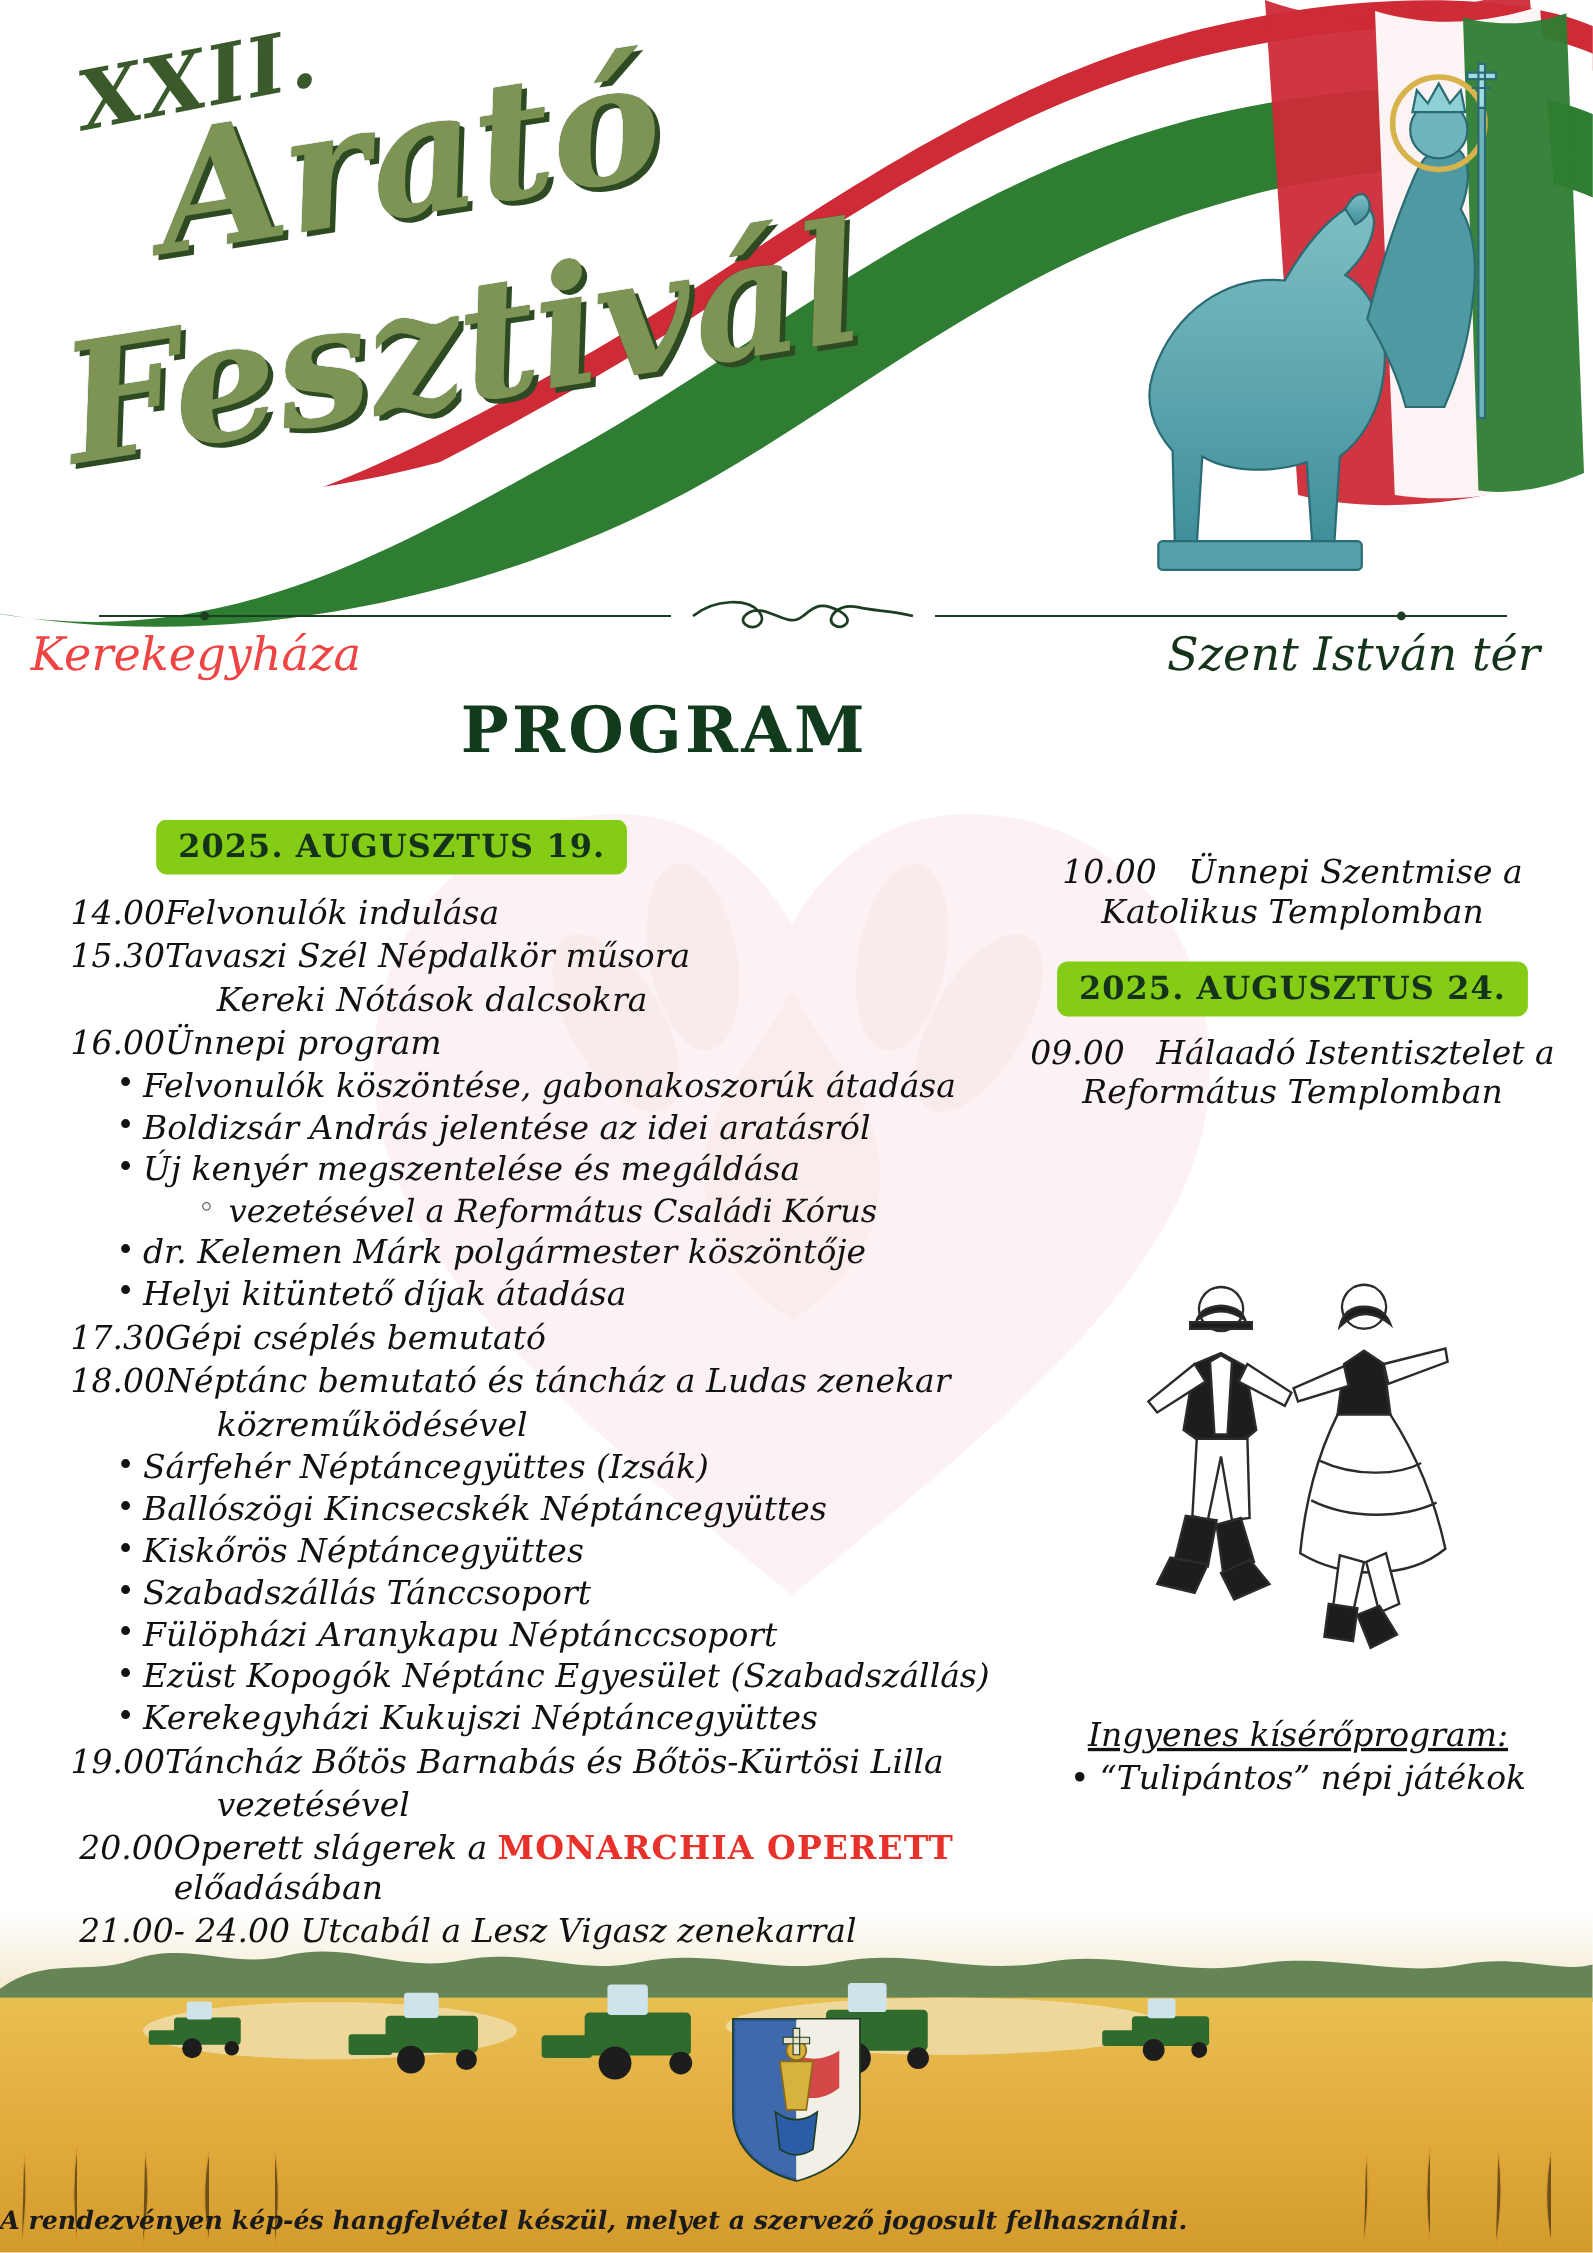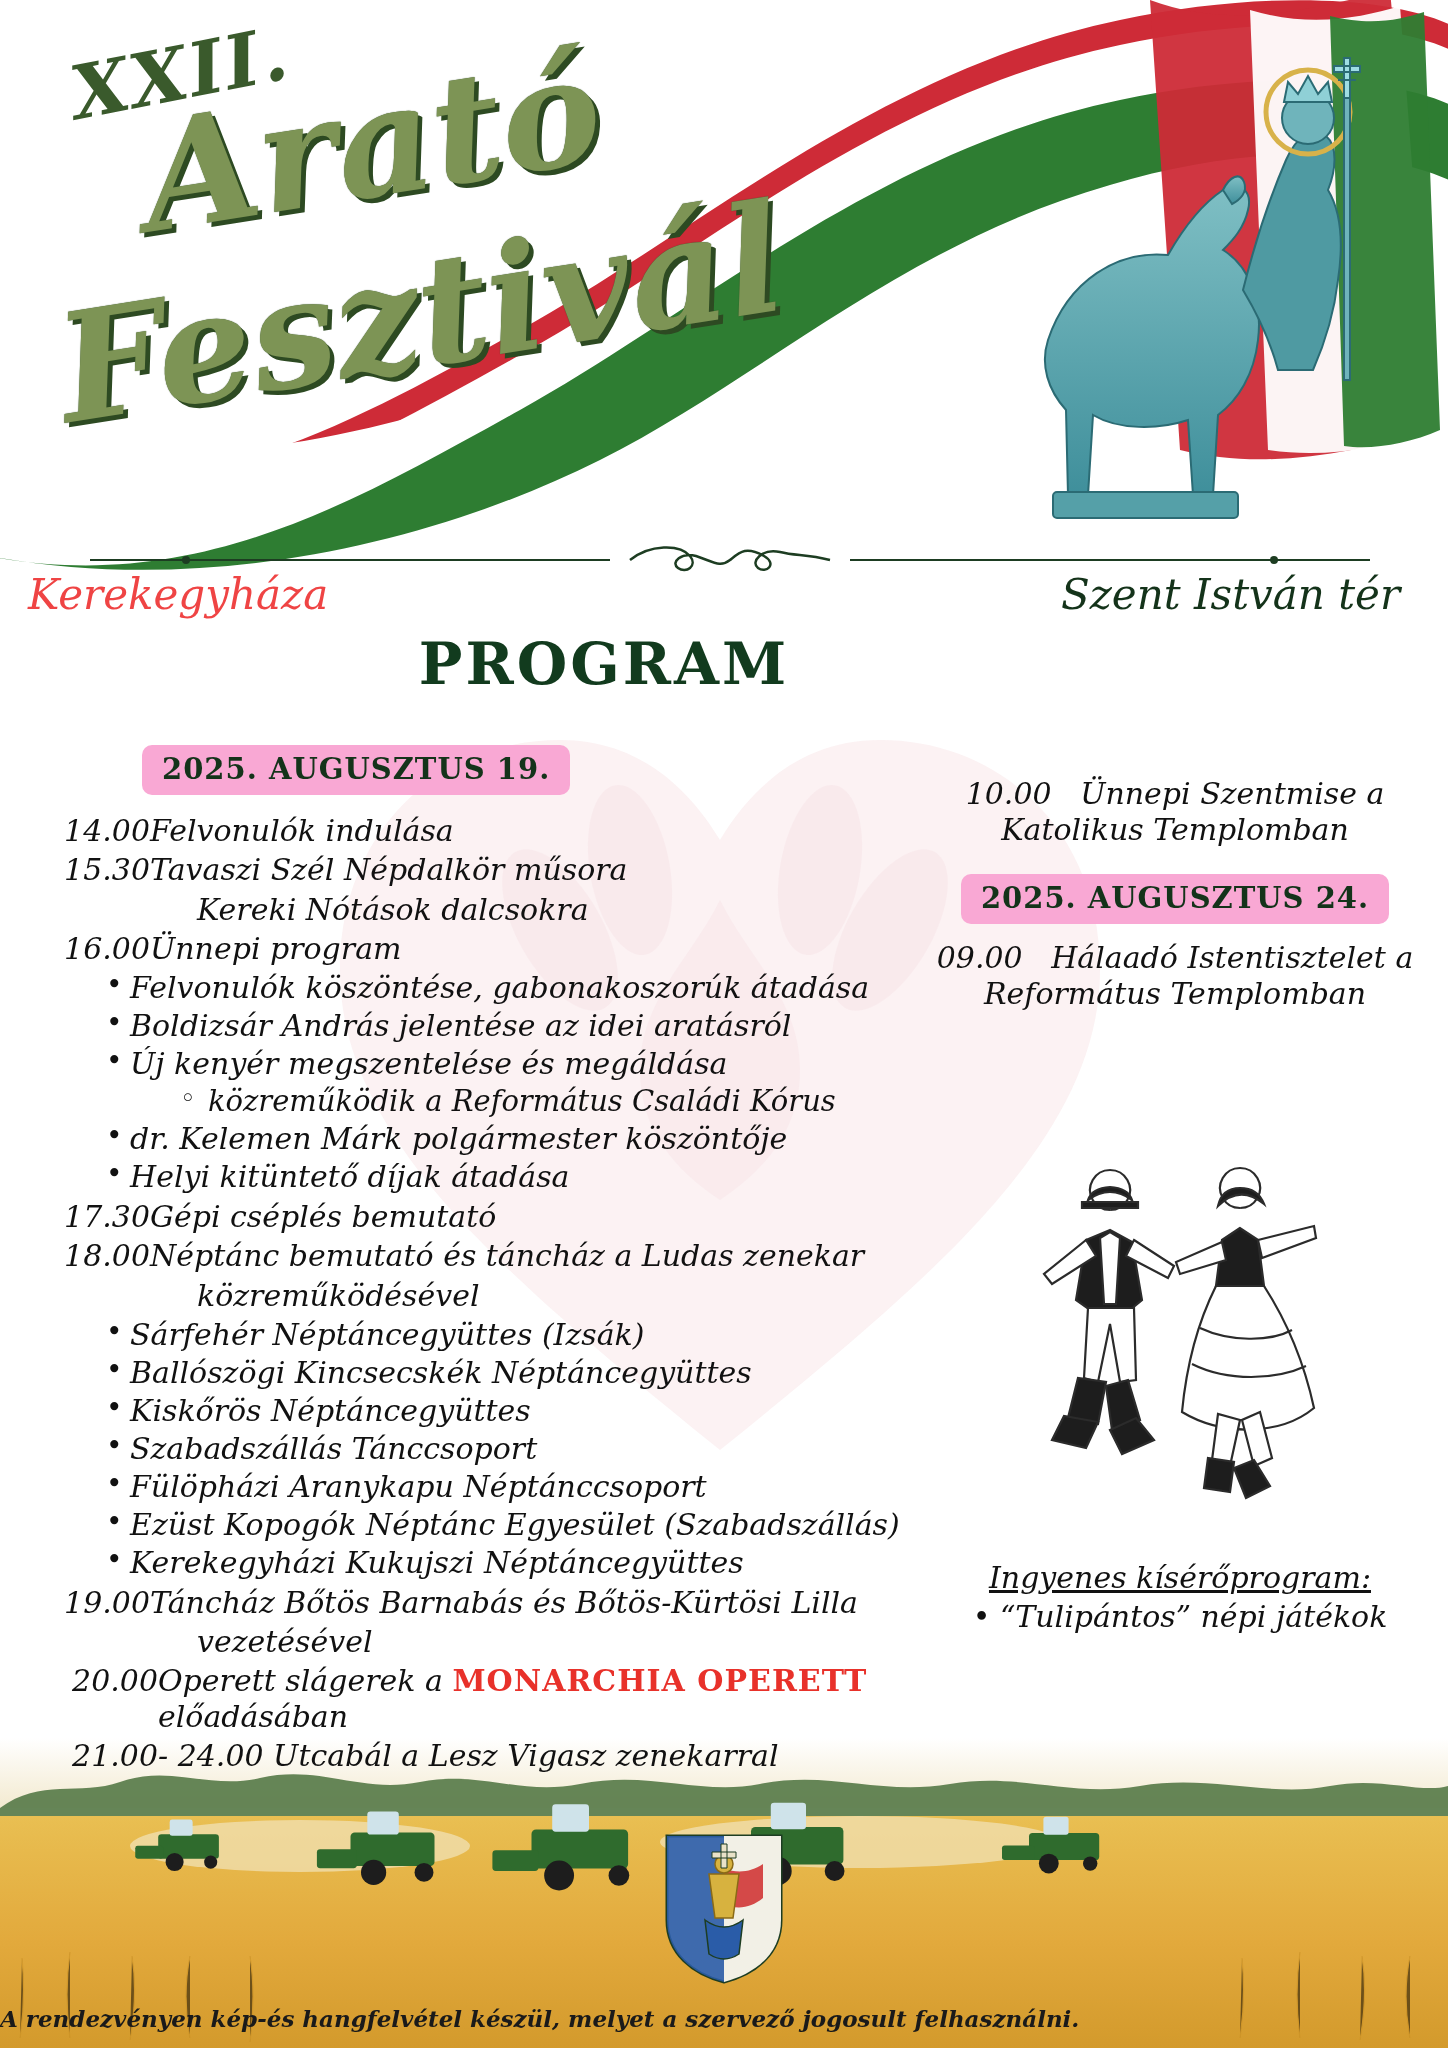--- a/index.html
+++ b/index.html
@@ -119,21 +119,21 @@
     font-weight: bold;
     font-size: 58px;
     letter-spacing: 3px;
     color: #123b1e;
     z-index: 5;
   }
 
   
   .chip {
     display: inline-block;
-    background: #f9a8d4;
+    background: #84cc16;
     color: #14331a;
     font-family: "DejaVu Serif", serif;
     font-weight: bold;
     font-size: 29px;
     letter-spacing: 1px;
     padding: 7px 20px 9px 20px;
     border-radius: 10px;
     white-space: nowrap;
   }
 
@@ -396,21 +396,21 @@
   <div class="prog-line">
     <span class="time">16.00</span>
     <span class="txt">Ünnepi program</span>
   </div>
   <ul class="bul">
     <li>Felvonulók köszöntése, gabonakoszorúk átadása</li>
     <li>Boldizsár András jelentése az idei aratásról</li>
     <li>
       <span>Új kenyér megszentelése és megáldása</span>
       <ul class="sub">
-        <li>közreműködik a Református Családi Kórus</li>
+        <li>vezetésével a Református Családi Kórus</li>
       </ul>
     </li>
     <li>dr. Kelemen Márk polgármester köszöntője</li>
     <li>Helyi kitüntető díjak átadása</li>
   </ul>
 
   <div class="prog-line">
     <span class="time">17.30</span>
     <span class="txt">Gépi cséplés bemutató</span>
   </div>

